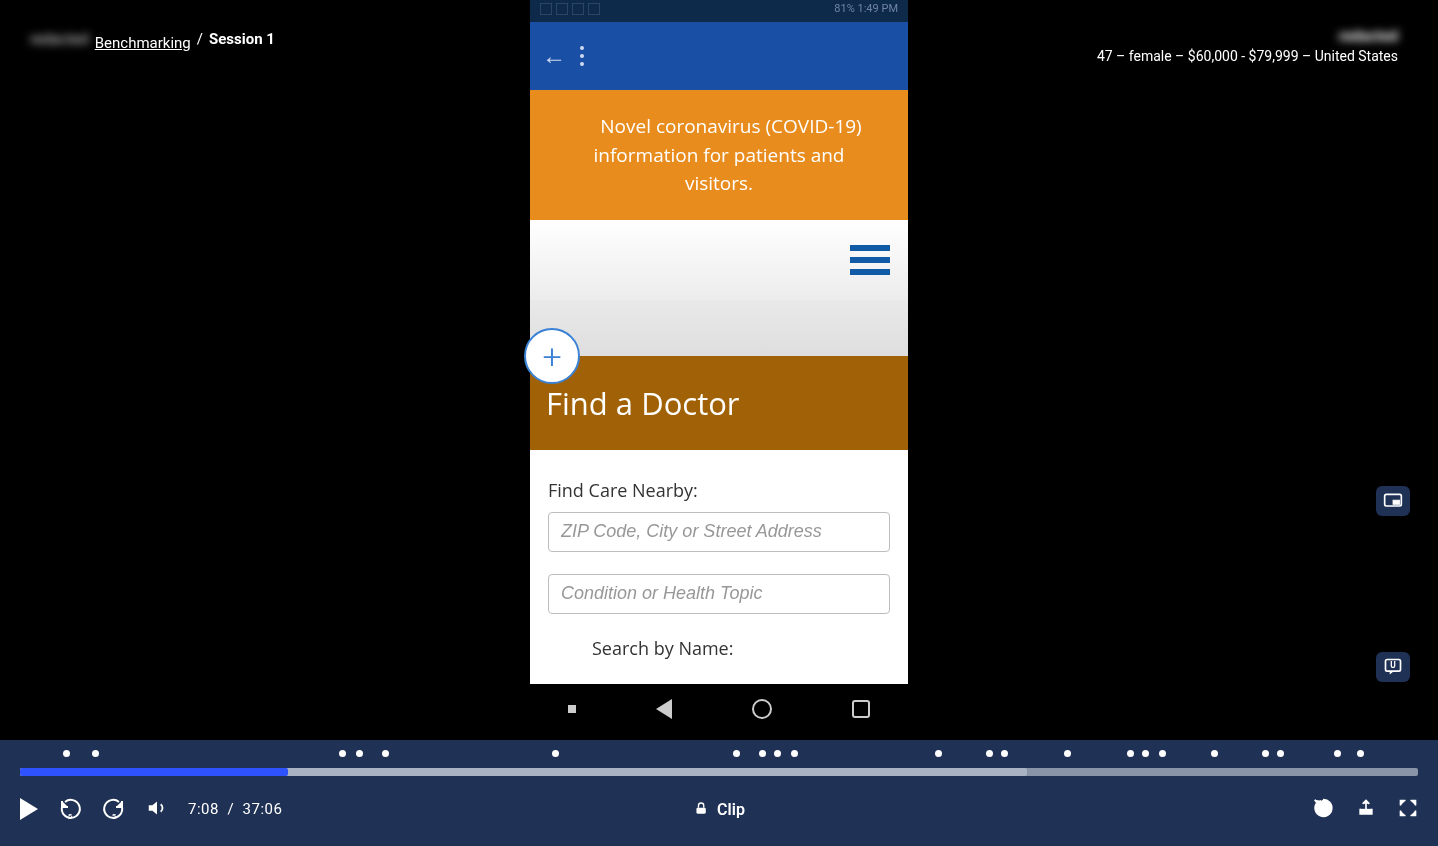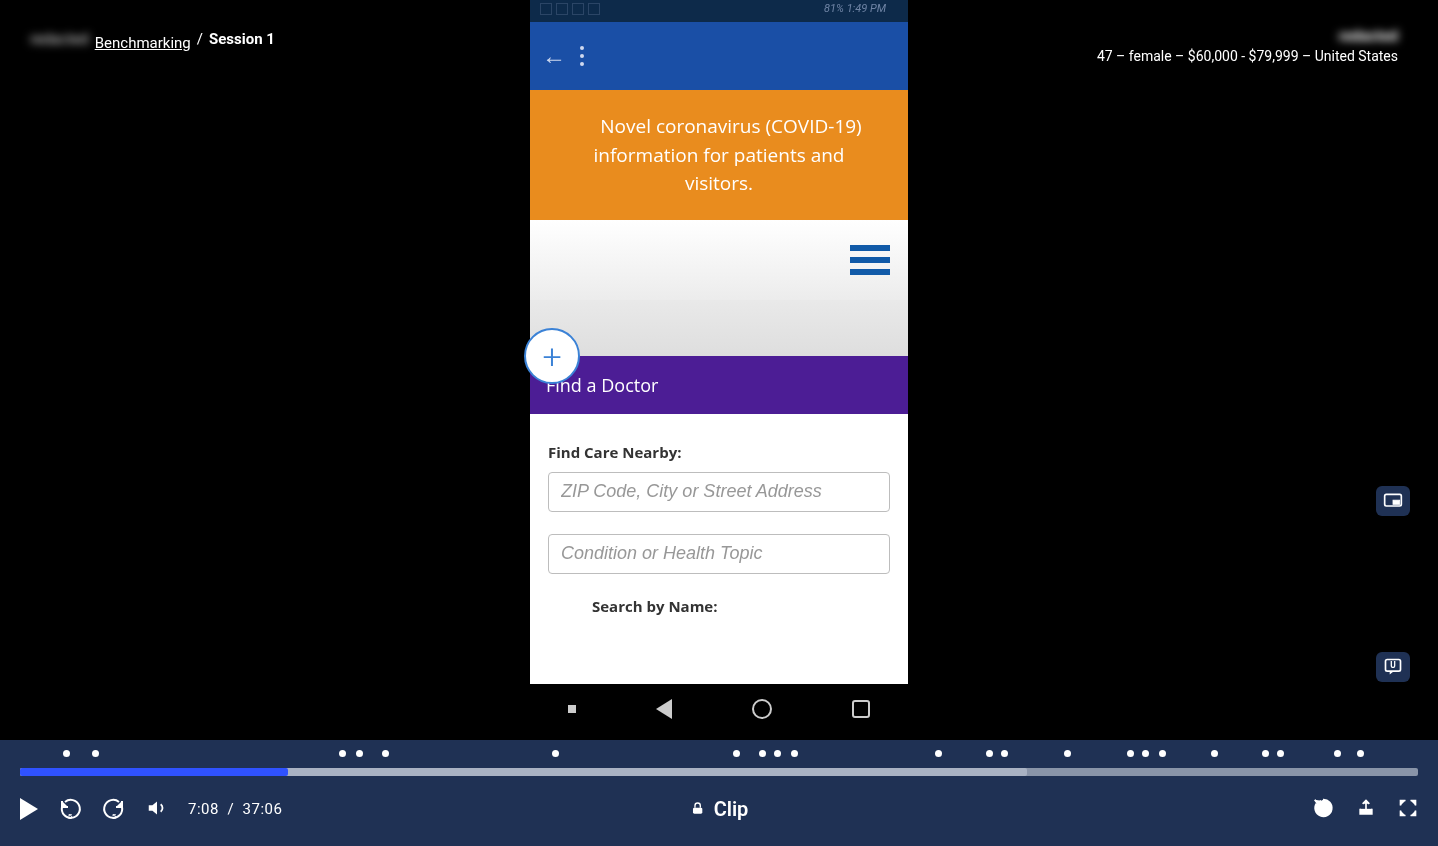--- a/index.html
+++ b/index.html
@@ -12,21 +12,21 @@
   .top-left .sep { color: #fff; }
   .top-left .bold { font-weight: 700; }
 
   .top-right { position: absolute; top: 26px; right: 40px; text-align: right; font-size: 14px; line-height: 1.35; }
   .top-right .name-blur { filter: blur(4px); font-weight: 700; font-size: 15px; display: inline-block; margin-bottom: 1px; }
   .top-right .demo { font-weight: 400; }
 
   
   .phone { position: absolute; top: 0; left: 50%; transform: translateX(-50%); width: 378px; height: 734px; background: #000; display: flex; flex-direction: column; }
   .status-bar { height: 22px; background: #0d2a4a; width: 100%; position: relative; }
-  .status-bar .right { position: absolute; right: 22px; top: 2px; font-size: 11px; color: #6f84a5; font-style: italic; }
+  .status-bar .right { position: absolute; right: 10px; top: 2px; font-size: 11px; color: #6f84a5; }
   .status-bar .left-icons { position: absolute; left: 10px; top: 3px; display: flex; gap: 4px; }
   .status-bar .left-icons span { width: 12px; height: 12px; border: 1px solid #4a6081; opacity: 0.5; }
 
   .browser-bar { height: 68px; background: linear-gradient(#1a4fa6,#1a4fa6); display: flex; align-items: center; padding: 0 12px; gap: 14px; }
   .browser-bar .back { color: #cfd9ef; font-size: 24px; }
   .url-box { flex: 1; height: 38px; background: #d9dbe0; border-radius: 6px; border: 1px solid #777; display: flex; align-items: center; padding: 0 10px; color: #555; font-size: 18px; position: relative; overflow: hidden; }
   .url-box .rest { filter: blur(4px); color:#888; margin-left:4px;}
   .browser-bar .menu-dots { color:#cfd9ef; font-size: 22px; line-height: 0.5; display:flex; flex-direction:column; gap:4px;}
   .browser-bar .menu-dots span{ width:4px;height:4px;border-radius:50%;background:#cfd9ef;}
 
@@ -34,24 +34,24 @@
   .banner .strong { color:#fff;margin-left:24px; }
 
   .nav-strip { height: 80px; background: linear-gradient(#fff,#ececec); display: flex; justify-content: flex-end; align-items: center; padding: 0 18px 0 0; position: relative; }
   .hamburger { display:flex; flex-direction:column; gap:6px; }
   .hamburger span { width:40px; height:6px; background:#115aa8; }
 
   .plus-bubble { position: absolute; left: -6px; bottom: -28px; width: 56px; height: 56px; border-radius: 50%; background: #fff; border: 2px solid #3b82d6; display:flex; align-items:center; justify-content:center; color:#3b82d6; font-size:34px; font-weight:300; z-index:2;}
 
   .below-nav { height: 56px; background: linear-gradient(#e9e9e9,#dedede); position:relative;}
 
-  .blue-heading { background: #4c1d95; color: #fff; font-size: 18px; padding: 17px 16px; font-family: "Segoe UI","Open Sans",sans-serif; font-weight:400;}
+  .blue-heading { background: #a16207; color: #fff; font-size: 31px; padding: 26px 16px; font-family: "Segoe UI","Open Sans",sans-serif; font-weight:400;}
 
   .form-area { background: #fff; padding: 28px 18px 0 18px; flex: 1; font-family: "Segoe UI","Open Sans",sans-serif; color:#333;}
-  .form-area .label { font-size: 15px; font-weight: 700; color:#333; margin-bottom: 10px; }
+  .form-area .label { font-size: 18px; font-weight: 400; color:#333; margin-bottom: 10px; }
   .form-area input { width: 100%; height: 40px; border: 1px solid #bdbdbd; border-radius: 4px; padding: 0 12px; font-size: 18px; color:#444; margin-bottom: 22px; }
   .form-area input::placeholder { color: #989898; font-style: italic; font-size:18px;}
   .form-area .last-label { margin-bottom:0;margin-left:44px;}
 
   .android-nav { height: 50px; background: #000; display: flex; justify-content: center; align-items: center; gap: 80px; }
   .android-nav .sq-dot { width:8px;height:8px;background:#ccc;}
   .android-nav .tri { width:0;height:0;border-top:10px solid transparent;border-bottom:10px solid transparent;border-right:16px solid #ccc;}
   .android-nav .circ { width:20px;height:20px;border:2px solid #ccc;border-radius:50%;}
   .android-nav .sq { width:18px;height:18px;border:2px solid #ccc;border-radius:3px;}
 
@@ -62,21 +62,21 @@
   .progress-wrap { height: 8px; background:#8994a8; margin: 4px 20px 0 20px; position:relative; border-radius:2px;}
   .progress-wrap .fill { position:absolute; left:0; top:0; bottom:0; background:#2f52ff; border-radius:2px;}
   .progress-wrap .buffer { position:absolute; left:0; top:0; bottom:0; background:#a9b2c3; border-radius:2px;}
   .controls { display:flex; align-items:center; height:66px; padding: 0 20px; gap:20px; font-size:14px;}
   .controls .play { width:0;height:0;border-top:11px solid transparent;border-bottom:11px solid transparent;border-left:18px solid #fff; cursor:pointer;}
   .controls .rewind, .controls .forward { position:relative; width:24px; height:24px; cursor:pointer;}
   .controls .rewind svg, .controls .forward svg { width:24px;height:24px; }
   .controls .vol svg { width:22px;height:22px;}
   .controls .time { font-size:15px; letter-spacing:0.5px;}
   .controls .spacer { flex:1;}
-  .controls .clip { display:flex; align-items:center; gap:8px; font-size:20px; font-weight:600; position:absolute; left:50%; transform:translateX(-50%); cursor:pointer;}
+  .controls .clip { display:flex; align-items:center; gap:8px; font-size:16px; font-weight:600; position:absolute; left:50%; transform:translateX(-50%); cursor:pointer;}
   .controls .clip svg{width:16px;height:16px;}
   .controls .right-icons { display:flex; gap:22px; align-items:center;}
   .controls .right-icons .icon{ cursor:pointer;}
   .controls svg { fill:#fff; stroke:#fff;}
 
   
   .float-icon { position:absolute; right:28px; background:#1f3154; border-radius:6px; width:34px; height:30px; display:flex;align-items:center;justify-content:center; cursor:pointer;}
   .float-icon.pip { top: 486px; }
   .float-icon.badge { top: 652px; border-radius:6px;}
   .float-icon svg{ width:20px;height:20px; fill:#fff; stroke:#fff;}

